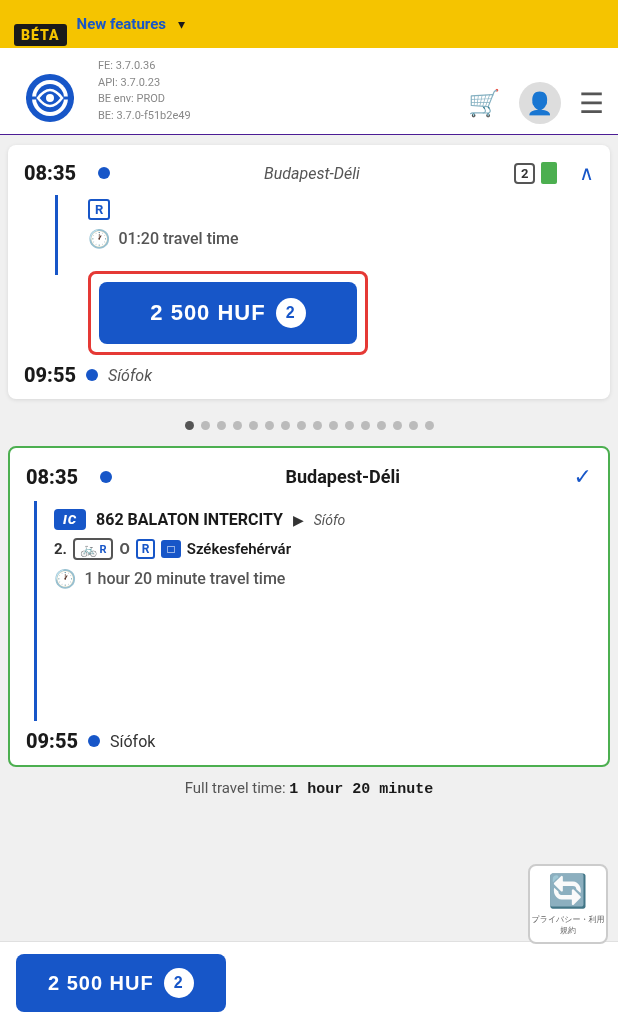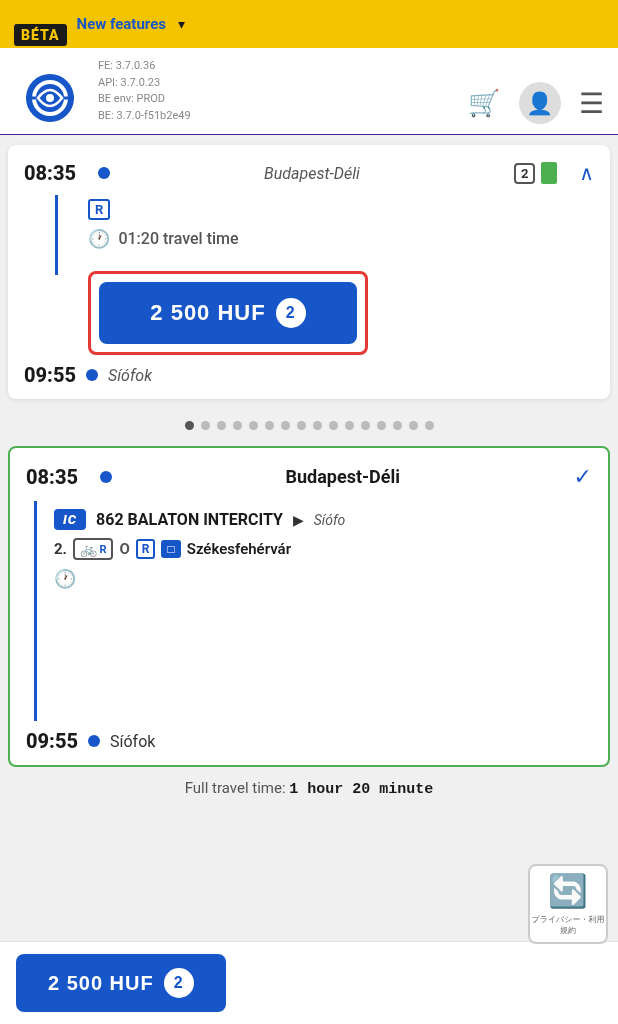--- a/index.html
+++ b/index.html
@@ -551,20 +551,21 @@
         <span class="o-badge">O</span>
 
         <span class="r-badge-small">R</span>
 
         <span class="blue-square-badge">□</span>
         <span class="service-dest">Székesfehérvár</span>
       </div>
 
       <div class="travel-time-row" style="margin-top:8px;">
         <span class="clock-icon">🕐</span>
+        <span>1 hour 20 minute  travel time</span>
       </div>
     </div>
   </div>
 
   <div style="display:flex; align-items:center; gap:10px; margin-top:8px;">
     <span class="time-label">09:55</span>
     <div class="station-dot"></div>
     <span style="font-size:16px; color:#333;">Síófok</span>
   </div>
 </div>

